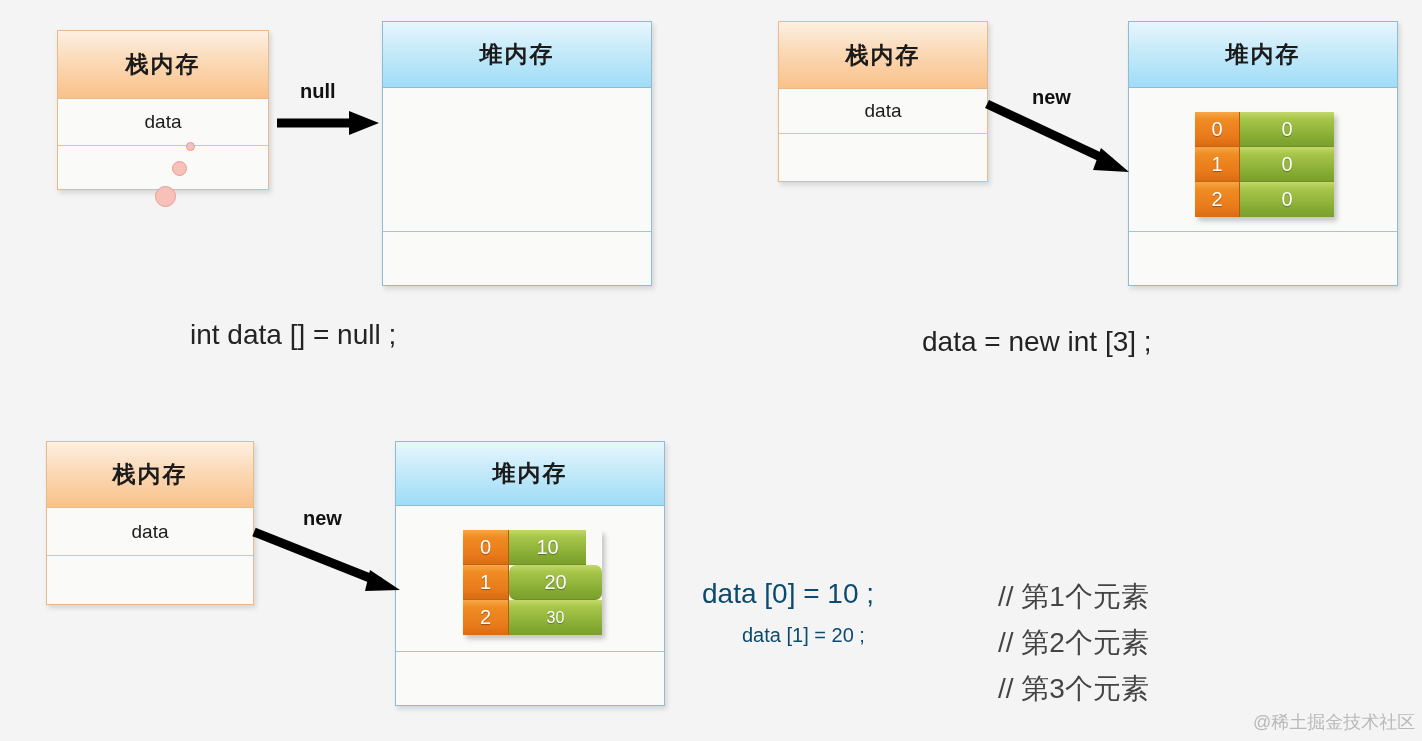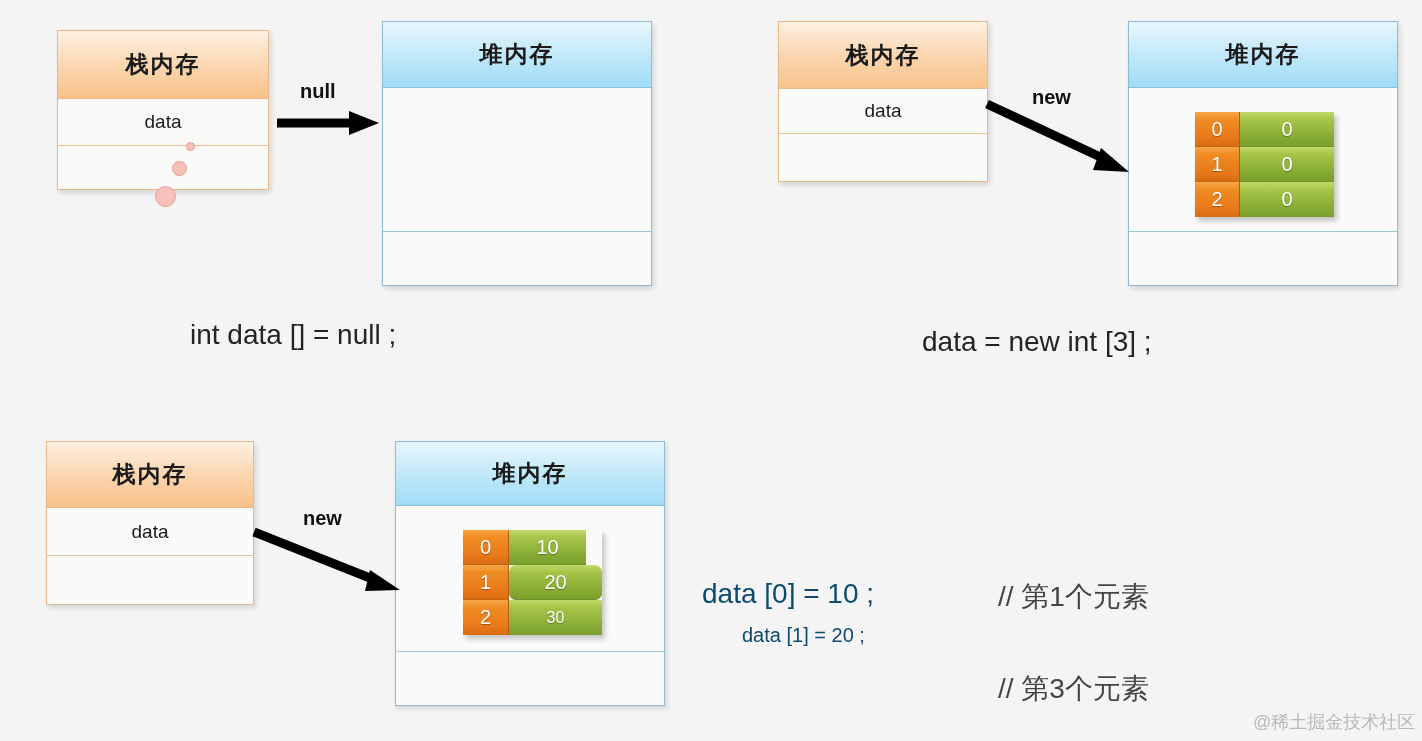--- a/index.html
+++ b/index.html
@@ -248,18 +248,19 @@
   <div class="arrow-label" style="left:303px; top:507px; font-size:20px;">new</div>
   <svg class="arrow-svg" style="left:252px; top:528px;" width="155" height="70">
     <line x1="2" y1="4" x2="128" y2="54" stroke="#000" stroke-width="9"></line>
     <polygon points="118,42 148,62 113,63" fill="#000"></polygon>
   </svg>
 
   <div class="code-line" style="left:702px; top:578px; font-size:28px;">data [0] = 10 ;</div>
   <div class="code-comment" style="left:998px; top:578px; font-size:28px;">// 第1个元素</div>
 
   <div class="code-line" style="left:742px; top:624px; font-size:20px;">data [1] = 20 ;</div>
+  <div class="code-comment" style="left:998px; top:624px; font-size:28px;">// 第2个元素</div>
 
   <div class="code-comment" style="left:998px; top:670px; font-size:28px;">// 第3个元素</div>
 
   <div class="watermark" style="left:1253px; top:710px; font-size:18px;">@稀土掘金技术社区</div>
 
 </div>
 
 </body></html>

